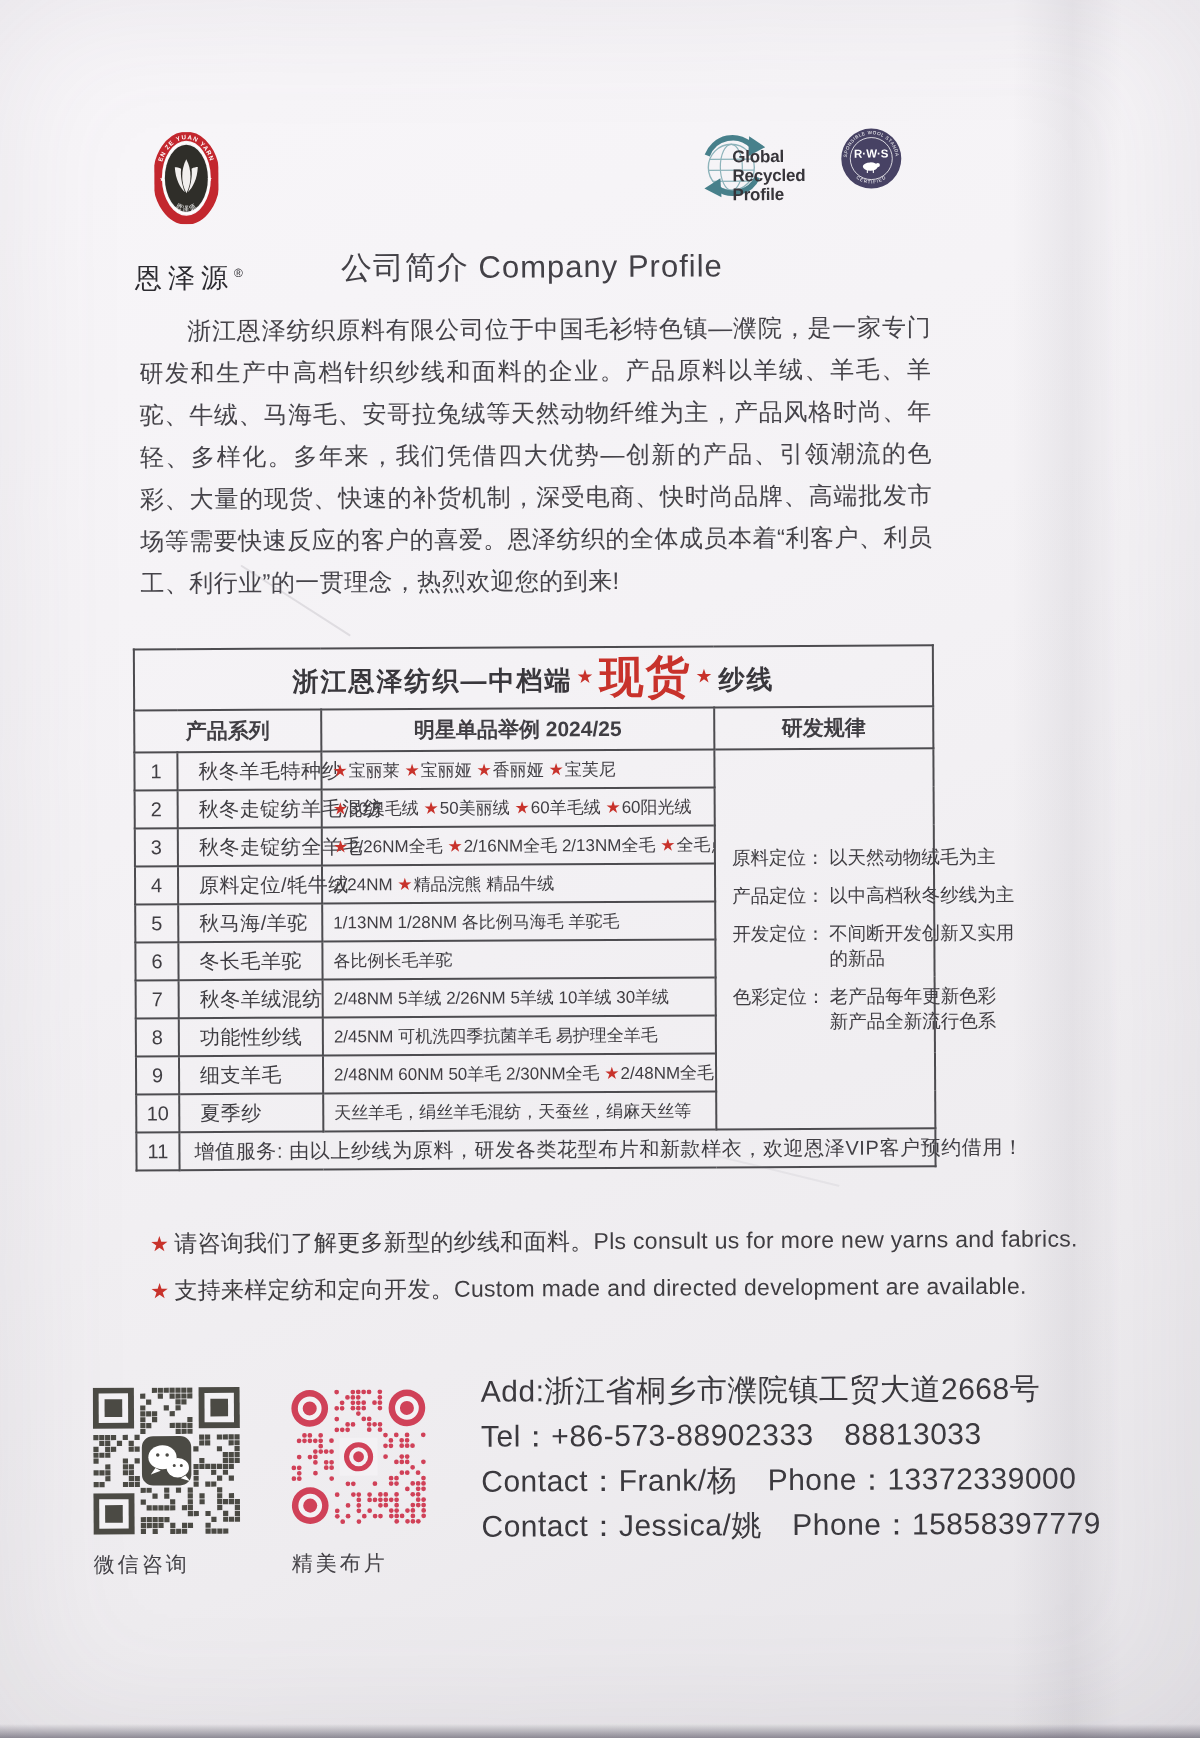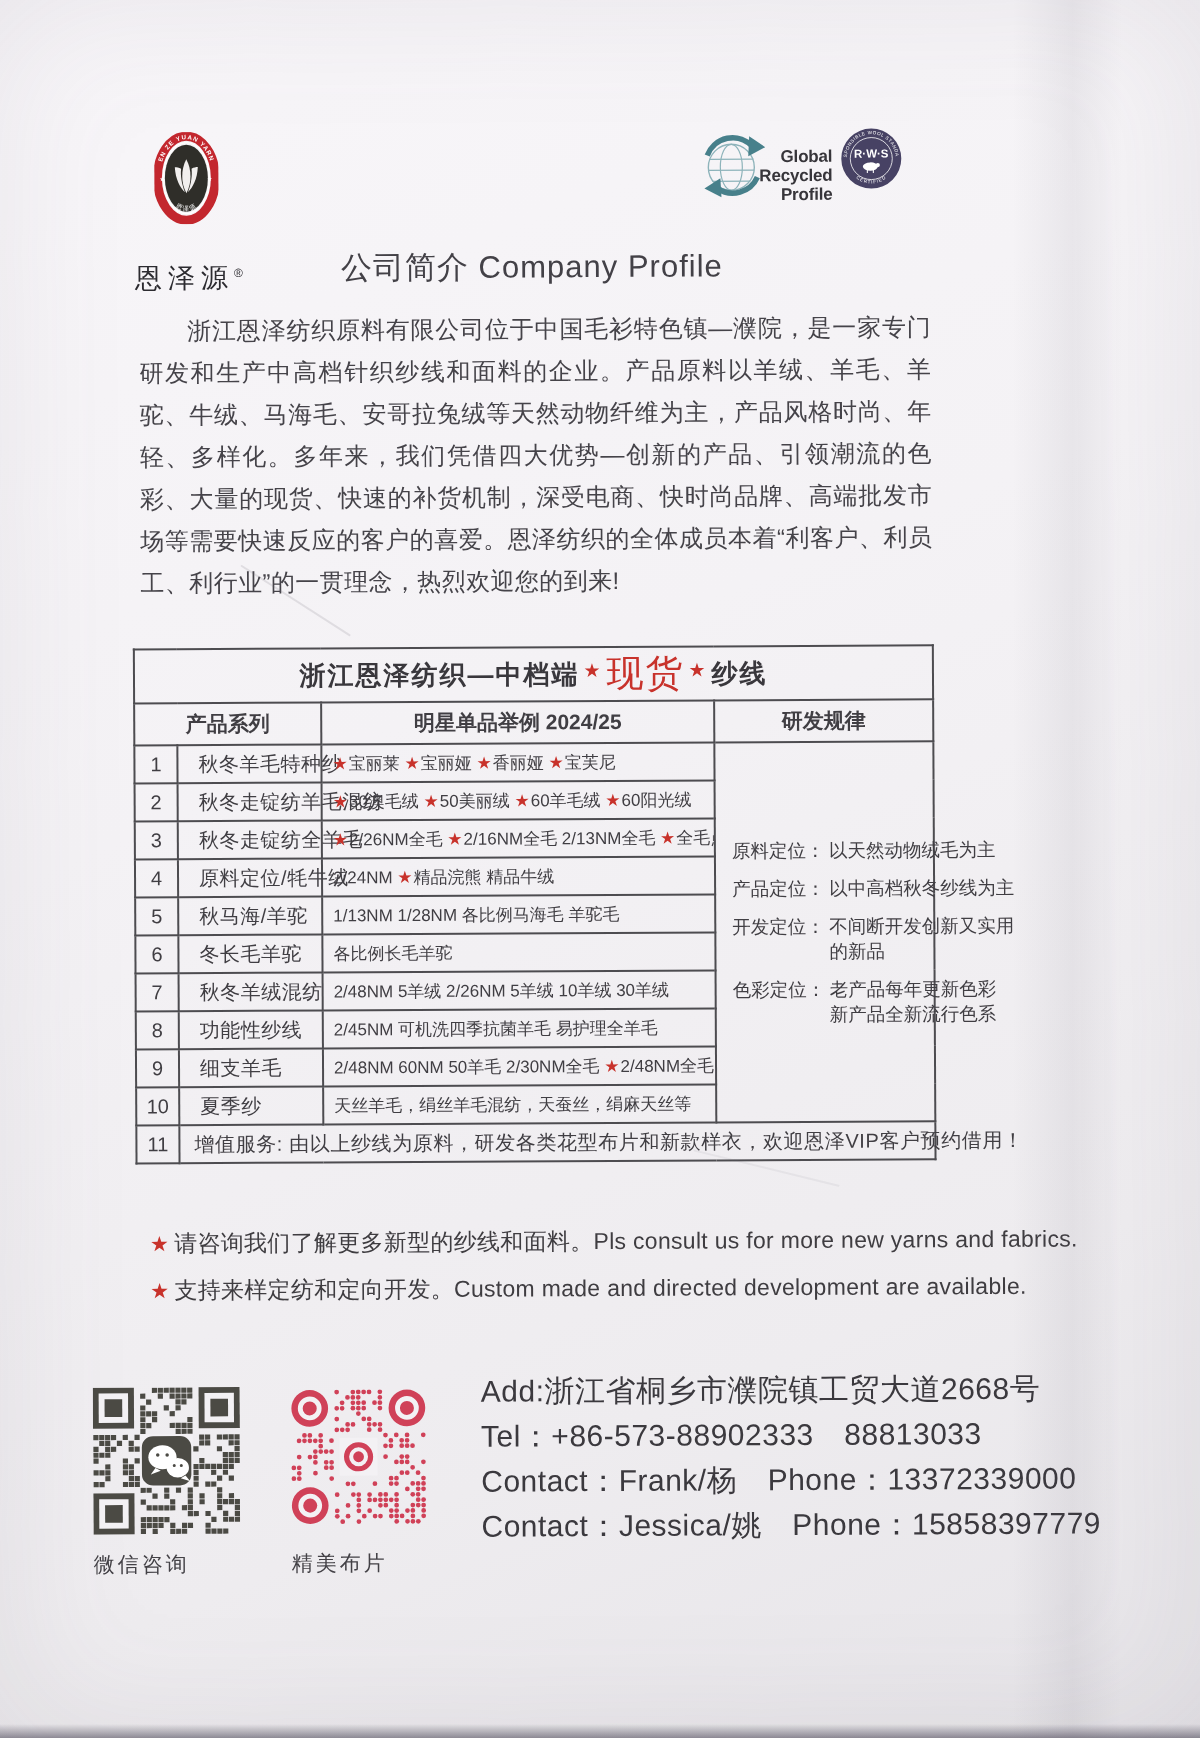--- a/index.html
+++ b/index.html
@@ -23,38 +23,38 @@
   .scratch{position:absolute;background:rgba(110,105,120,.16);border-radius:2px;}
   .s1{left:232px;top:598px;width:130px;height:2px;transform:rotate(33deg);}
   .s2{left:690px;top:1168px;width:150px;height:2px;transform:rotate(14deg);opacity:.5;}
 
   
   .ezy-logo{position:absolute;left:158px;top:130px;width:64px;height:92px;}
   .brand{position:absolute;left:138px;top:218px;width:160px;font-size:27px;font-weight:normal;
     letter-spacing:6px;color:#2c2b30;margin-top:40px;}
   .brand sup{font-size:12px;letter-spacing:0;}
   .grs-icon{position:absolute;left:697px;top:126px;width:84px;height:84px;}
-  .grs-text{position:absolute;left:736px;top:148px;width:100px;text-align:right;
+  .grs-text{position:absolute;left:736px;top:148px;width:100px;text-align:left;
     font-size:17px;font-weight:bold;color:#37353a;line-height:19px;letter-spacing:-0.2px;}
   .rws-badge{position:absolute;left:843px;top:128px;width:64px;height:64px;}
 
   .title{position:absolute;left:135px;top:246px;width:800px;margin:0;text-align:center;
     font-size:31px;font-weight:500;letter-spacing:1px;color:#434147;}
 
   .intro{position:absolute;left:142px;top:308px;width:792px;margin:0;
     font-size:24px;line-height:42px;letter-spacing:.4px;color:#454349;
     text-align:justify;text-indent:2em;}
 
   
   .tbl{position:absolute;left:134px;top:646px;width:799px;border-collapse:collapse;
     table-layout:fixed;color:#403e43;}
   .tbl td{border:2px solid #4d4c50;padding:0;}
   .t-title td{height:52px;text-align:center;font-size:26px;font-weight:bold;letter-spacing:2px;color:#39373c;}
   .t-star{font-size:19px;vertical-align:6px;margin:0 4px;}
-  .hl{color:#c8322b;font-size:37px;font-weight:normal;letter-spacing:2px;vertical-align:-3px;}
+  .hl{color:#c8322b;font-size:44px;font-weight:bold;letter-spacing:2px;vertical-align:-3px;}
   .star{color:#c8322b;}
   .t-head td{height:40px;text-align:center;font-size:21px;font-weight:bold;}
   .tbl tbody tr{height:38px;}
   .c-no{text-align:center;font-size:20px;}
   .c-series{padding-left:20px !important;font-size:20px;letter-spacing:.5px;white-space:nowrap;margin-left:18px;}
   .c-ex{padding-left:10px !important;font-size:17px;white-space:nowrap;overflow:hidden;}
   .c-ex .star{margin-right:1px;}
   .c-rd{vertical-align:middle;padding-left:16px !important;}
   .rd-item{display:flex;font-size:18.5px;line-height:25px;margin:13px 0;}
   .rd-label{flex:0 0 97px;white-space:nowrap;}

